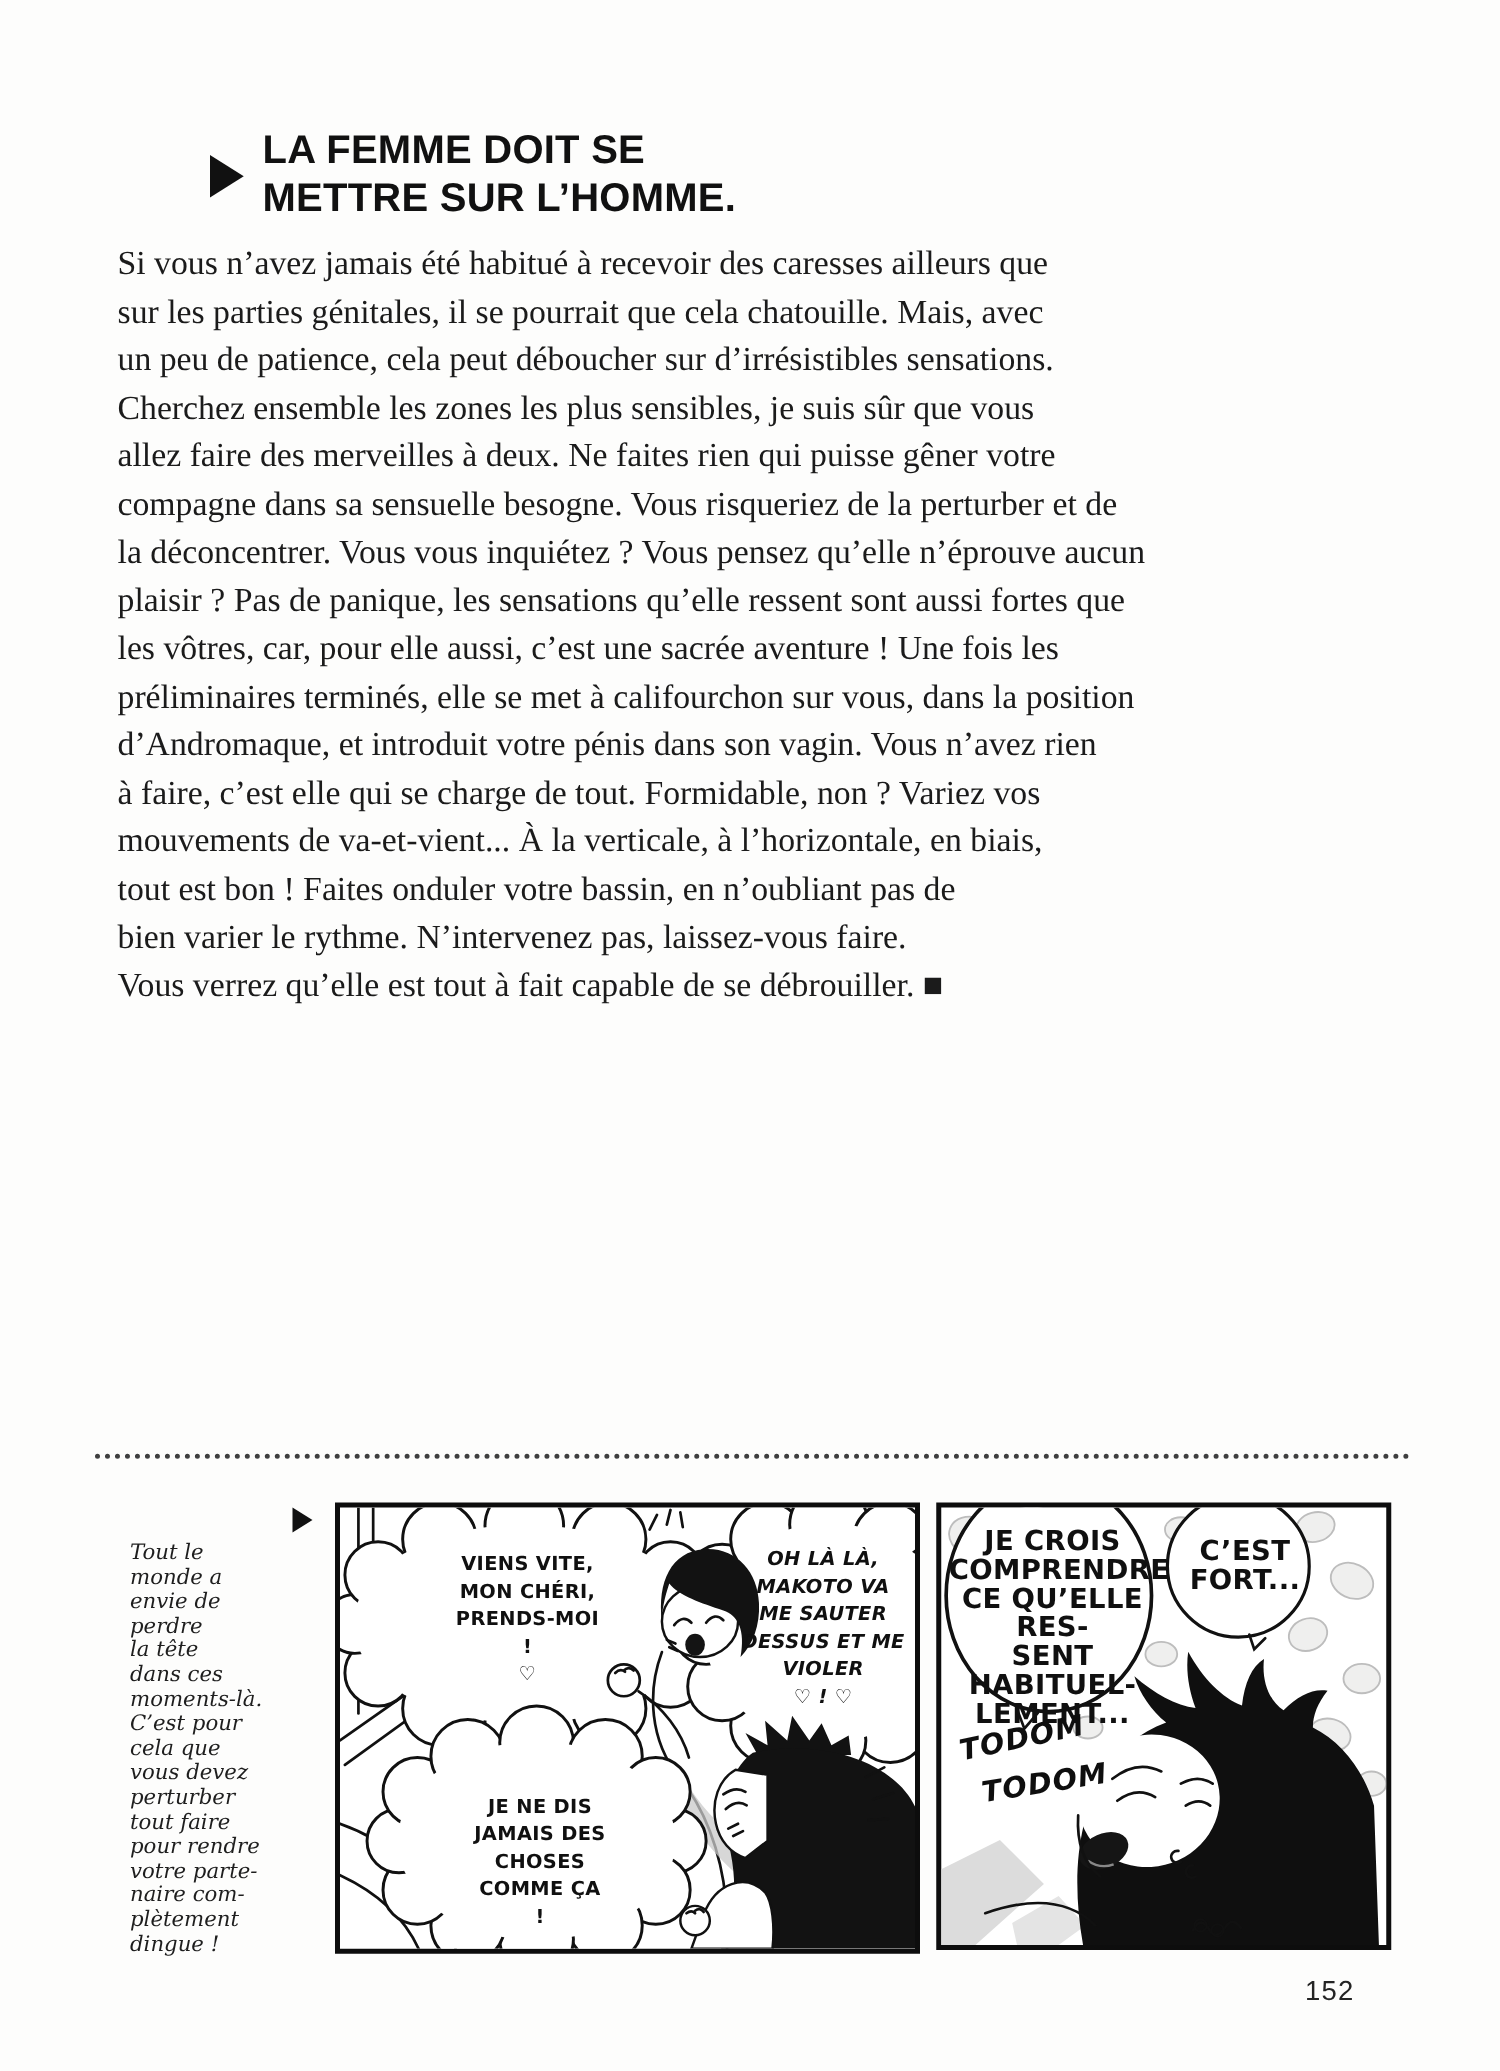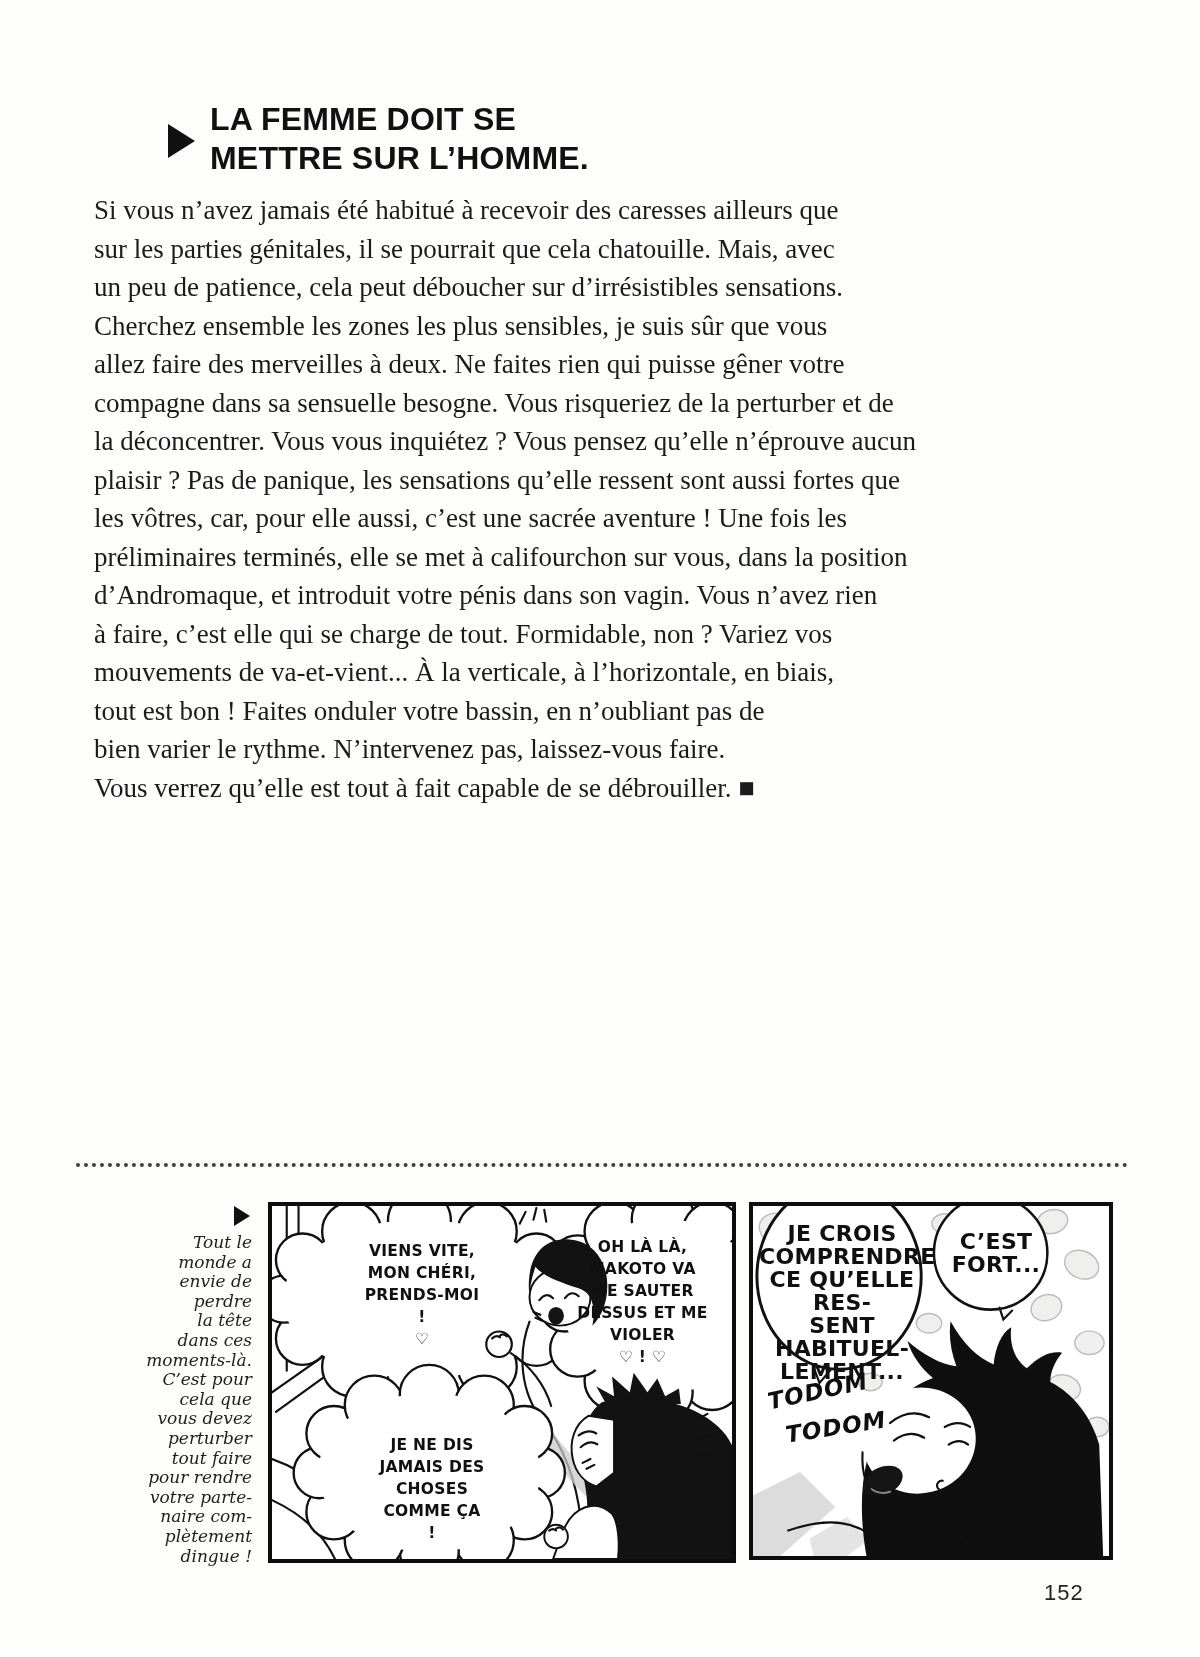--- a/index.html
+++ b/index.html
@@ -8,34 +8,34 @@
   .tri{position:absolute;width:0;height:0;border-style:solid;
        border-color:transparent transparent transparent #111;}
   #tri-heading{left:168px;top:124px;border-width:17px 0 17px 27px;}
   #tri-side{left:234px;top:1206px;border-width:10px 0 10px 16px;}
   .heading{position:absolute;left:210px;top:100px;font-family:"Liberation Sans",sans-serif;
            font-weight:800;font-size:32px;line-height:39px;color:#111;letter-spacing:.2px;}
   .body-text{position:absolute;left:94px;top:191px;font-size:27px;line-height:38.5px;color:#1b1b1b;}
   .body-text .line{white-space:nowrap;}
   .rule{position:absolute;left:76px;top:1163px;width:1052px;height:0;
         border-top:4px dotted #3f3f3f;}
-  .sidenote{position:absolute;left:104px;top:1233px;width:148px;text-align:right;
+  .sidenote{position:absolute;left:104px;top:1233px;width:148px;text-align:left;
             font-family:"DejaVu Serif",serif;font-style:italic;font-size:17px;
             line-height:19.6px;color:#1e1e1e;}
   .sidenote .sline{white-space:nowrap;}
   .panel{position:absolute;background:#fff;border:4px solid #0d0d0d;overflow:hidden;box-sizing:border-box;}
   #panel1{left:268px;top:1202px;width:468px;height:361px;padding-left:17px;}
   #panel2{left:749px;top:1202px;width:364px;height:358px;}
   .panel svg{position:absolute;left:0;top:0;width:100%;height:100%;}
   .btxt{position:absolute;text-align:center;font-family:"DejaVu Sans",sans-serif;
         font-weight:700;color:#101010;letter-spacing:.3px;}
   .p1txt{font-size:15.5px;line-height:22px;}
   .p2txt{font-size:22px;line-height:23px;}
   #b-viens{left:38px;top:34px;width:224px;}
-  #b-ohlala{left:288px;top:30px;width:165px;}
+  #b-ohlala{left:304px;top:30px;width:165px;font-style:italic;}
   #b-jenedis{left:50px;top:228px;width:220px;}
   #b-jecrois{left:6px;top:16px;width:166px;}
   #b-cestfort{left:188px;top:24px;width:110px;}
   .sfx{position:absolute;font-family:"DejaVu Sans",sans-serif;font-weight:700;font-style:italic;
        font-size:23px;letter-spacing:1px;color:#0e0e0e;}
   #sfx1{left:14px;top:172px;transform:rotate(-12deg);}
   #sfx2{left:32px;top:208px;transform:rotate(-9deg);}
   .pageno{position:absolute;left:1044px;top:1580px;font-family:"Liberation Sans",sans-serif;
           font-size:22px;color:#242424;letter-spacing:1px;}
   .art line,.art path.s{stroke:#111;stroke-width:2.2;fill:none;stroke-linecap:round;}

